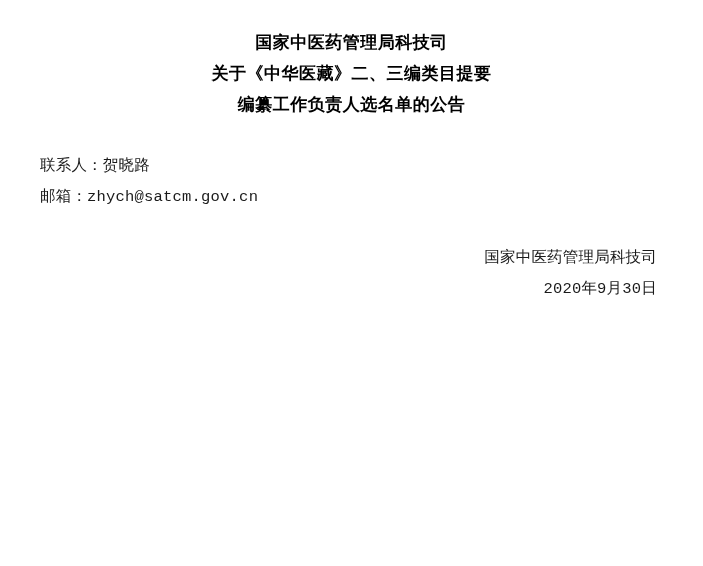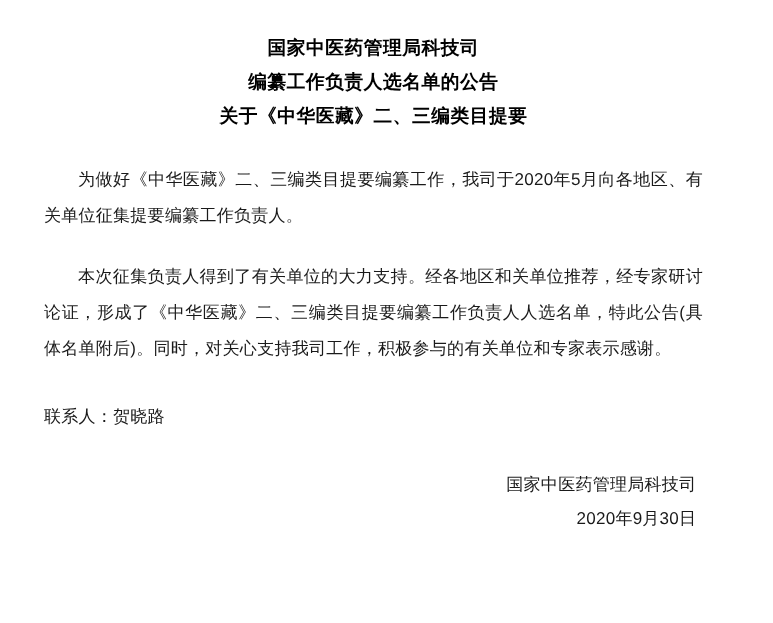--- a/index.html
+++ b/index.html
@@ -11,22 +11,23 @@
     width: 703px;
     height: 566px;
     font-family: "Liberation Sans", "DejaVu Sans", sans-serif;
     color: #1a1a1a;
     overflow: hidden;
   }
   .page {
     box-sizing: border-box;
     width: 703px;
     height: 566px;
-    padding: 22px 64px 0 40px;
+    padding: 22px 40px 0 40px;
     background: #ffffff;
+    font-family: Liberation Mono, monospace;
   }
   .title-block {
     text-align: center;
     margin-top: 6px;
   }
   .title-line {
     font-size: 17px;
     font-weight: bold;
     line-height: 31px;
     letter-spacing: 0.5px;
@@ -65,31 +66,28 @@
     letter-spacing: 0.2px;
   }
 </style>
 </head>
 <body>
 
 <div class="page">
 
   <div class="title-block">
     <div class="title-line">国家中医药管理局科技司</div>
+    <div class="title-line">关于《中华医藏》二、三编类目提要</div>
     <div class="title-line">编纂工作负责人选名单的公告</div>
-    <div class="title-line">关于《中华医藏》二、三编类目提要</div>
   </div>
 
-  <div class="body-block">
-    <p class="para">为做好《中华医藏》二、三编类目提要编纂工作，我司于2020年5月向各地区、有关单位征集提要编纂工作负责人。</p>
-    <p class="para">本次征集负责人得到了有关单位的大力支持。经各地区和关单位推荐，经专家研讨论证，形成了《中华医藏》二、三编类目提要编纂工作负责人人选名单，特此公告(具体名单附后)。同时，对关心支持我司工作，积极参与的有关单位和专家表示感谢。</p>
-  </div>
 
   <div class="contact-block">
     <div class="contact-line">联系人：贺晓路</div>
+    <div class="contact-line">邮箱：zhych@satcm.gov.cn</div>
   </div>
 
   <div class="sign-block">
     <div class="sign-line">国家中医药管理局科技司</div>
     <div class="sign-line">2020年9月30日</div>
   </div>
 
 </div>
 
 </body></html>

